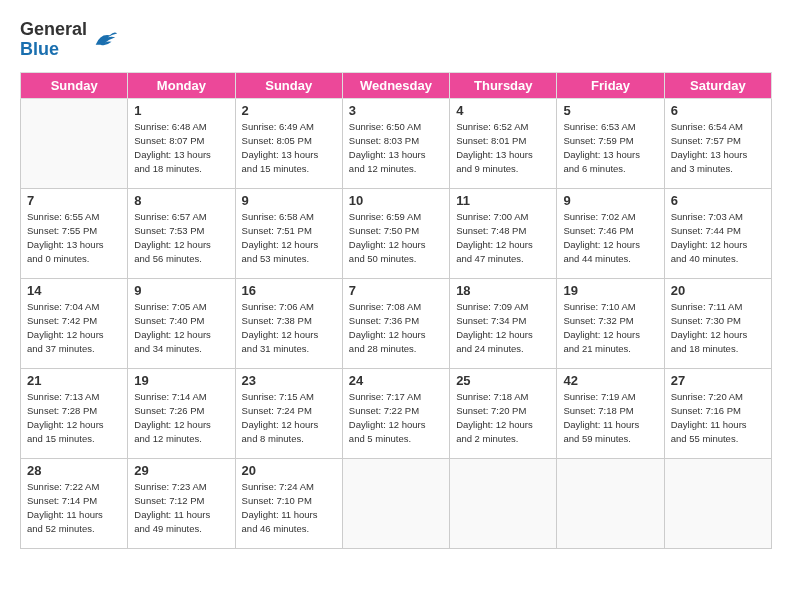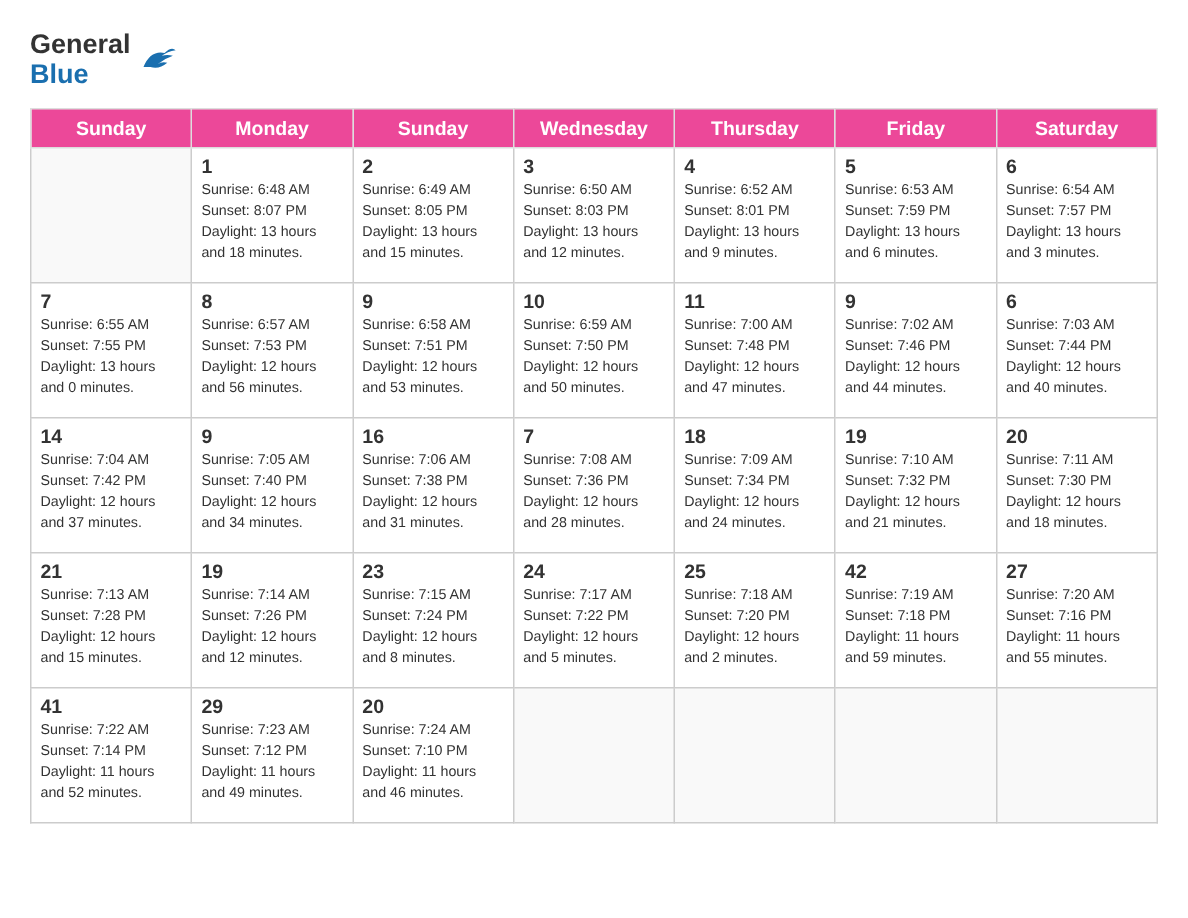--- a/index.html
+++ b/index.html
@@ -220,21 +220,21 @@
           <span class="day-number">42</span>
           <div class="day-info">Sunrise: 7:19 AM<br>Sunset: 7:18 PM<br>Daylight: 11 hours<br>and 59 minutes.</div>
         </td>
         <td>
           <span class="day-number">27</span>
           <div class="day-info">Sunrise: 7:20 AM<br>Sunset: 7:16 PM<br>Daylight: 11 hours<br>and 55 minutes.</div>
         </td>
       </tr>
       <tr>
         <td>
-          <span class="day-number">41</span>
+          <span class="day-number">28</span>
           <div class="day-info">Sunrise: 7:22 AM<br>Sunset: 7:14 PM<br>Daylight: 11 hours<br>and 52 minutes.</div>
         </td>
         <td>
           <span class="day-number">29</span>
           <div class="day-info">Sunrise: 7:23 AM<br>Sunset: 7:12 PM<br>Daylight: 11 hours<br>and 49 minutes.</div>
         </td>
         <td>
           <span class="day-number">20</span>
           <div class="day-info">Sunrise: 7:24 AM<br>Sunset: 7:10 PM<br>Daylight: 11 hours<br>and 46 minutes.</div>
         </td>

